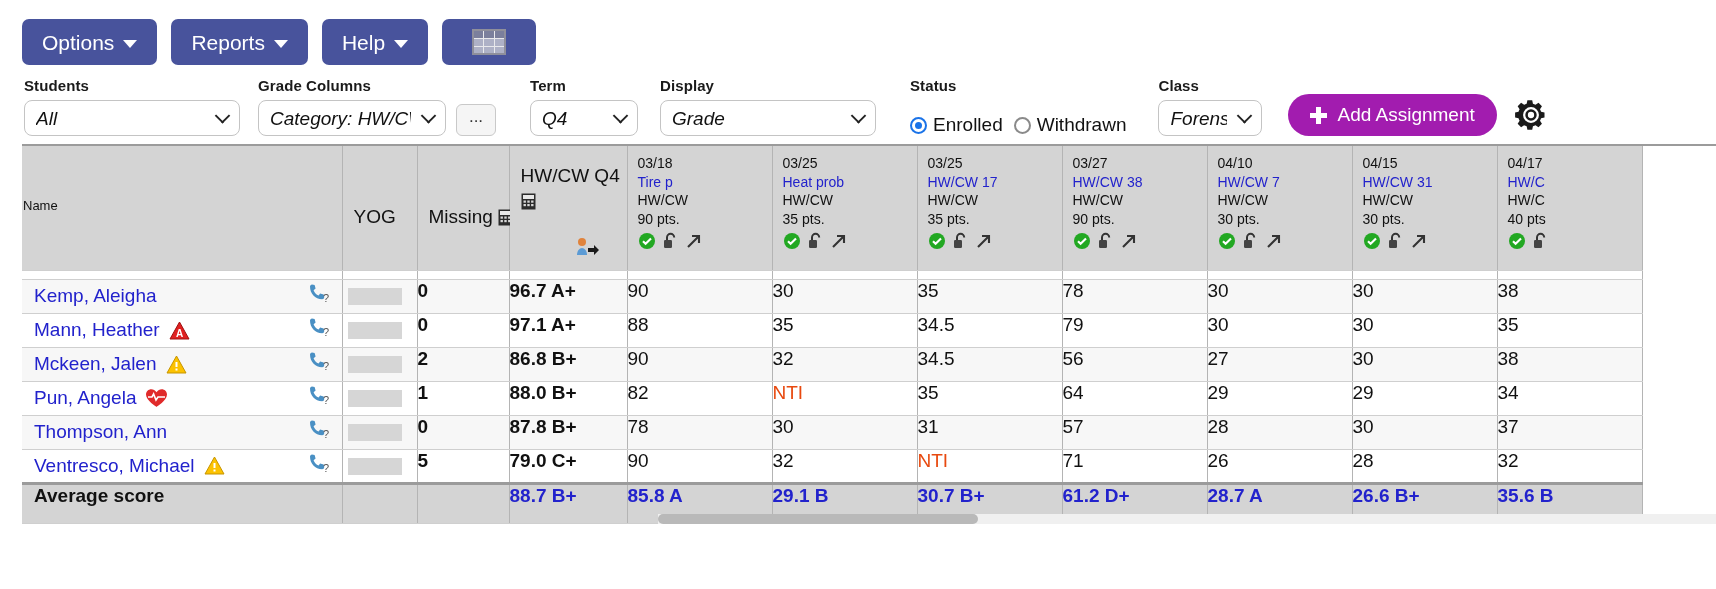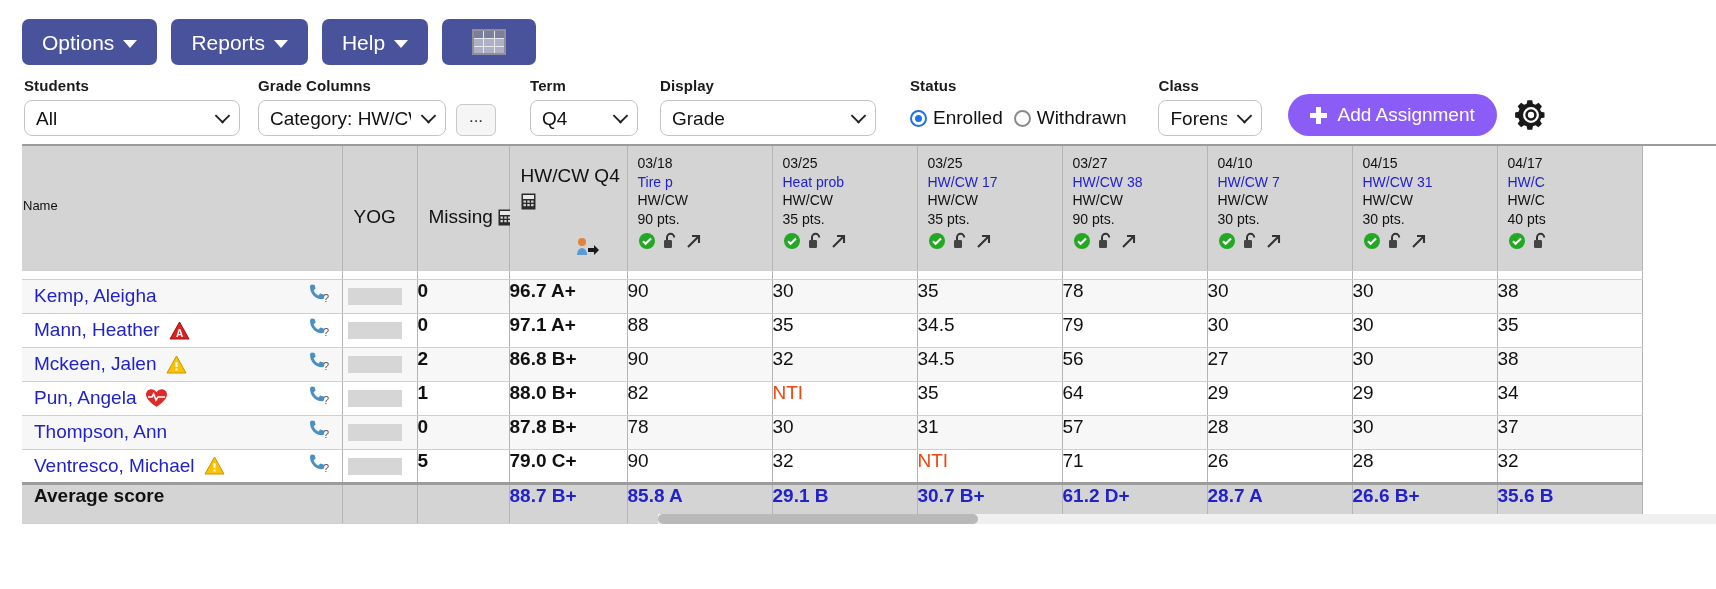--- a/index.html
+++ b/index.html
@@ -86,20 +86,21 @@
     appearance: none;
     background: #ffffff;
     border: 1px solid #c4c4c4;
     border-radius: 8px;
     height: 36px;
     font-size: 19px;
     font-family: "Liberation Sans", sans-serif;
     color: #111;
     padding: 0 34px 0 11px;
     cursor: pointer;
+    font-style: italic;
   }
   .selwrap { position: relative; display: inline-block; }
   .selwrap::after {
     content: "";
     position: absolute;
     right: 12px; top: 50%;
     width: 9px; height: 9px;
     border-right: 2px solid #222;
     border-bottom: 2px solid #222;
     transform: translateY(-70%) rotate(45deg);
@@ -110,42 +111,42 @@
     border: 1px solid #c9c9c9;
     border-radius: 6px;
     background: #f5f5f5;
     font-size: 17px;
     color: #333;
     cursor: pointer;
     line-height: 1;
     padding-bottom: 9px;
     font-family: "Liberation Sans", sans-serif;
   }
-  .radio-row { display: flex; align-items: center; gap: 11px; height: 36px; }
+  .radio-row { display: flex; align-items: flex-end; gap: 11px; height: 36px; }
   .radio-item { display: inline-flex; align-items: center; gap: 6px; cursor: pointer; }
   .radio {
     width: 17px; height: 17px;
     border-radius: 50%;
     border: 2px solid #8a8a8a;
     background: #fff;
     display: inline-block;
     position: relative;
   }
   .radio.on { border-color: #1a73e8; }
   .radio.on::after {
     content: "";
     position: absolute;
     left: 3px; top: 3px;
     width: 7px; height: 7px;
     border-radius: 50%;
     background: #1a73e8;
   }
   .radio-label { font-size: 19px; color: #111; }
   .btn-add {
-    background: #8b5cf6;
+    background: #a21caf;
     color: #fff;
     border: none;
     border-radius: 22px;
     height: 42px;
     padding: 0 22px;
     font-size: 19px;
     font-family: "Liberation Sans", sans-serif;
     display: inline-flex;
     align-items: center;
     gap: 10px;

